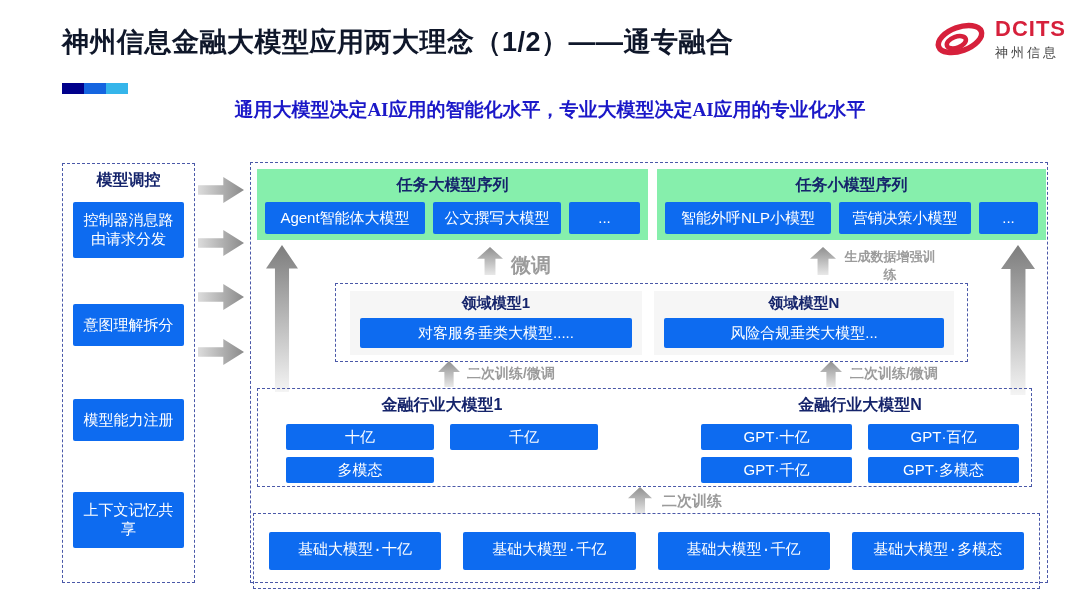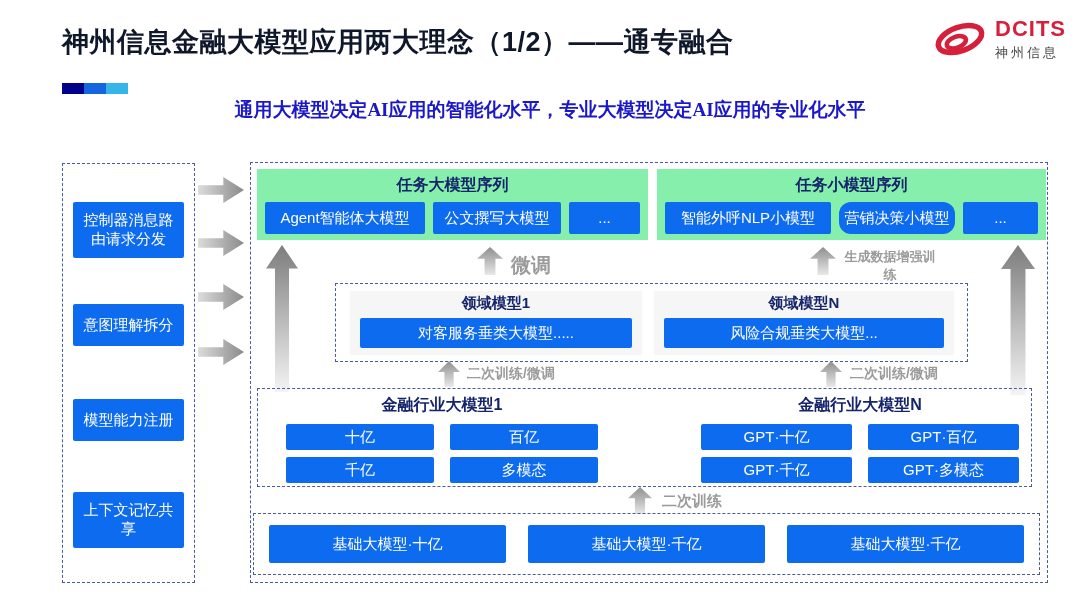--- a/index.html
+++ b/index.html
@@ -49,22 +49,22 @@
   .domain-panel { position:absolute; top:7px; height:64px; background:#f6f6f6; }
   .domain-panel .sec-title { position:absolute; left:0; right:0; top:3px; font-size:15px; }
   .domain-btn { position:absolute; left:10px; right:10px; top:27px; height:30px; }
 
   .industry-box { position:absolute; left:257px; top:388px; width:775px; height:99px; }
   .industry-group { position:absolute; top:6px; }
   .industry-group .sec-title { margin-bottom:8px; }
   .industry-grid { display:grid; grid-template-columns:1fr 1fr; gap:7px 16px; }
   .industry-grid .blue-btn { height:26px; }
 
-  .base-box { position:absolute; left:253px; top:513px; width:787px; height:62px;
-              display:flex; align-items:center; justify-content:space-between; padding:0 15px; gap:22px; }
+  .base-box { position:absolute; left:253px; top:513px; width:787px; height:76px;
+              display:flex; align-items:center; justify-content:space-between; padding:0 15px; gap:22px;font-family:Liberation Mono, monospace; }
   .base-box .blue-btn { flex:1; height:38px; }
 </style>
 </head>
 <body>
 
 <div class="stage">
 
   <div class="title">神州信息金融大模型应用两大理念（1/2）——通专融合</div>
   <div class="colorbar">
     <span class="c1"></span>
@@ -80,20 +80,21 @@
         <ellipse cx="27" cy="27" rx="11" ry="6" stroke-width="5"></ellipse>
       </g>
     </svg>
     <div class="logo-text">
       <div class="logo-brand">DCITS</div>
       <div class="logo-cn">神州信息</div>
     </div>
   </div>
 
   <div class="sidebar dashed">
+    <div class="sec-title">模型调控</div>
     <div class="blue-btn sb-btn" style="top:38px; height:56px;">控制器消息路由请求分发</div>
     <div class="blue-btn sb-btn" style="top:140px; height:42px;">意图理解拆分</div>
     <div class="blue-btn sb-btn" style="top:235px; height:42px;">模型能力注册</div>
     <div class="blue-btn sb-btn" style="top:328px; height:56px;">上下文记忆共享</div>
   </div>
 
   <div class="arrow-right" style="left:198px; top:177px;"></div>
   <div class="arrow-right" style="left:198px; top:230px;"></div>
   <div class="arrow-right" style="left:198px; top:284px;"></div>
   <div class="arrow-right" style="left:198px; top:339px;"></div>
@@ -106,21 +107,21 @@
       <div class="blue-btn" style="width:160px;">Agent智能体大模型</div>
       <div class="blue-btn" style="width:128px;">公文撰写大模型</div>
       <div class="blue-btn" style="flex:1;">...</div>
     </div>
   </div>
 
   <div class="gray-panel" style="left:657px; width:389px;">
     <div class="sec-title">任务小模型序列</div>
     <div class="panel-btn-row">
       <div class="blue-btn" style="width:166px;">智能外呼NLP小模型</div>
-      <div class="blue-btn" style="width:116px;border-radius:12px;">营销决策小模型</div>
+      <div class="blue-btn" style="width:132px;">营销决策小模型</div>
       <div class="blue-btn" style="flex:1;">...</div>
     </div>
   </div>
 
   <div class="arrow-tall" style="left:266px; top:245px; height:147px;"></div>
   <div class="arrow-tall" style="left:1001px; top:245px; height:150px; width:34px;"></div>
 
   <div class="arrow-up" style="left:477px; top:247px; width:26px; height:28px;"></div>
   <div class="flow-label" style="left:511px; top:252px; font-size:20px;">微调</div>
 
@@ -141,21 +142,20 @@
   <div class="arrow-up" style="left:438px; top:361px; width:22px; height:26px;"></div>
   <div class="flow-label" style="left:467px; top:365px;">二次训练/微调</div>
   <div class="arrow-up" style="left:820px; top:361px; width:22px; height:26px;"></div>
   <div class="flow-label" style="left:850px; top:365px;">二次训练/微调</div>
 
   <div class="industry-box dashed">
     <div class="industry-group" style="left:28px; width:312px;">
       <div class="sec-title">金融行业大模型1</div>
       <div class="industry-grid">
         <div class="blue-btn">十亿</div>
-        <div class="blue-btn">百亿</div>
         <div class="blue-btn">千亿</div>
         <div class="blue-btn">多模态</div>
       </div>
     </div>
     <div class="industry-group" style="left:443px; width:318px;">
       <div class="sec-title">金融行业大模型N</div>
       <div class="industry-grid">
         <div class="blue-btn">GPT·十亿</div>
         <div class="blue-btn">GPT·百亿</div>
         <div class="blue-btn">GPT·千亿</div>
@@ -164,15 +164,16 @@
     </div>
   </div>
 
   <div class="arrow-up" style="left:628px; top:487px; width:24px; height:27px;"></div>
   <div class="flow-label" style="left:662px; top:492px; font-size:15px;">二次训练</div>
 
   <div class="base-box dashed">
     <div class="blue-btn">基础大模型·十亿</div>
     <div class="blue-btn">基础大模型·千亿</div>
     <div class="blue-btn">基础大模型·千亿</div>
+    <div class="blue-btn">基础大模型·多模态</div>
   </div>
 
 </div>
 
 </body></html>

